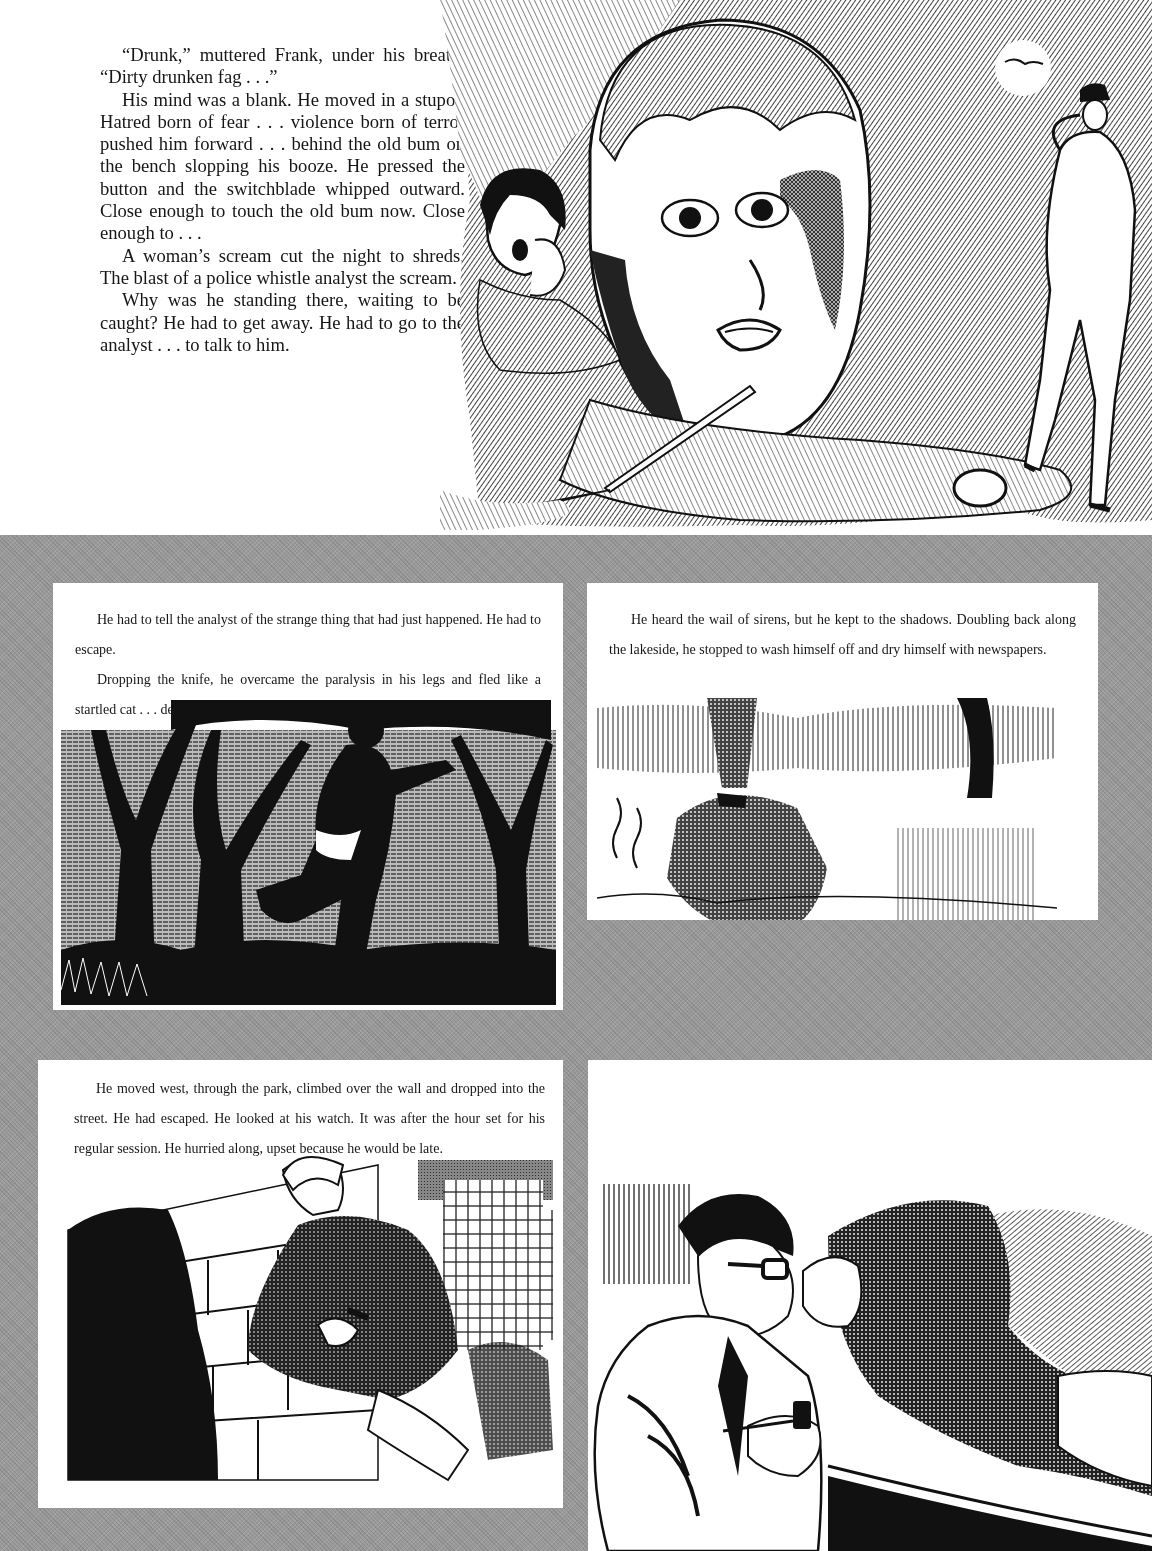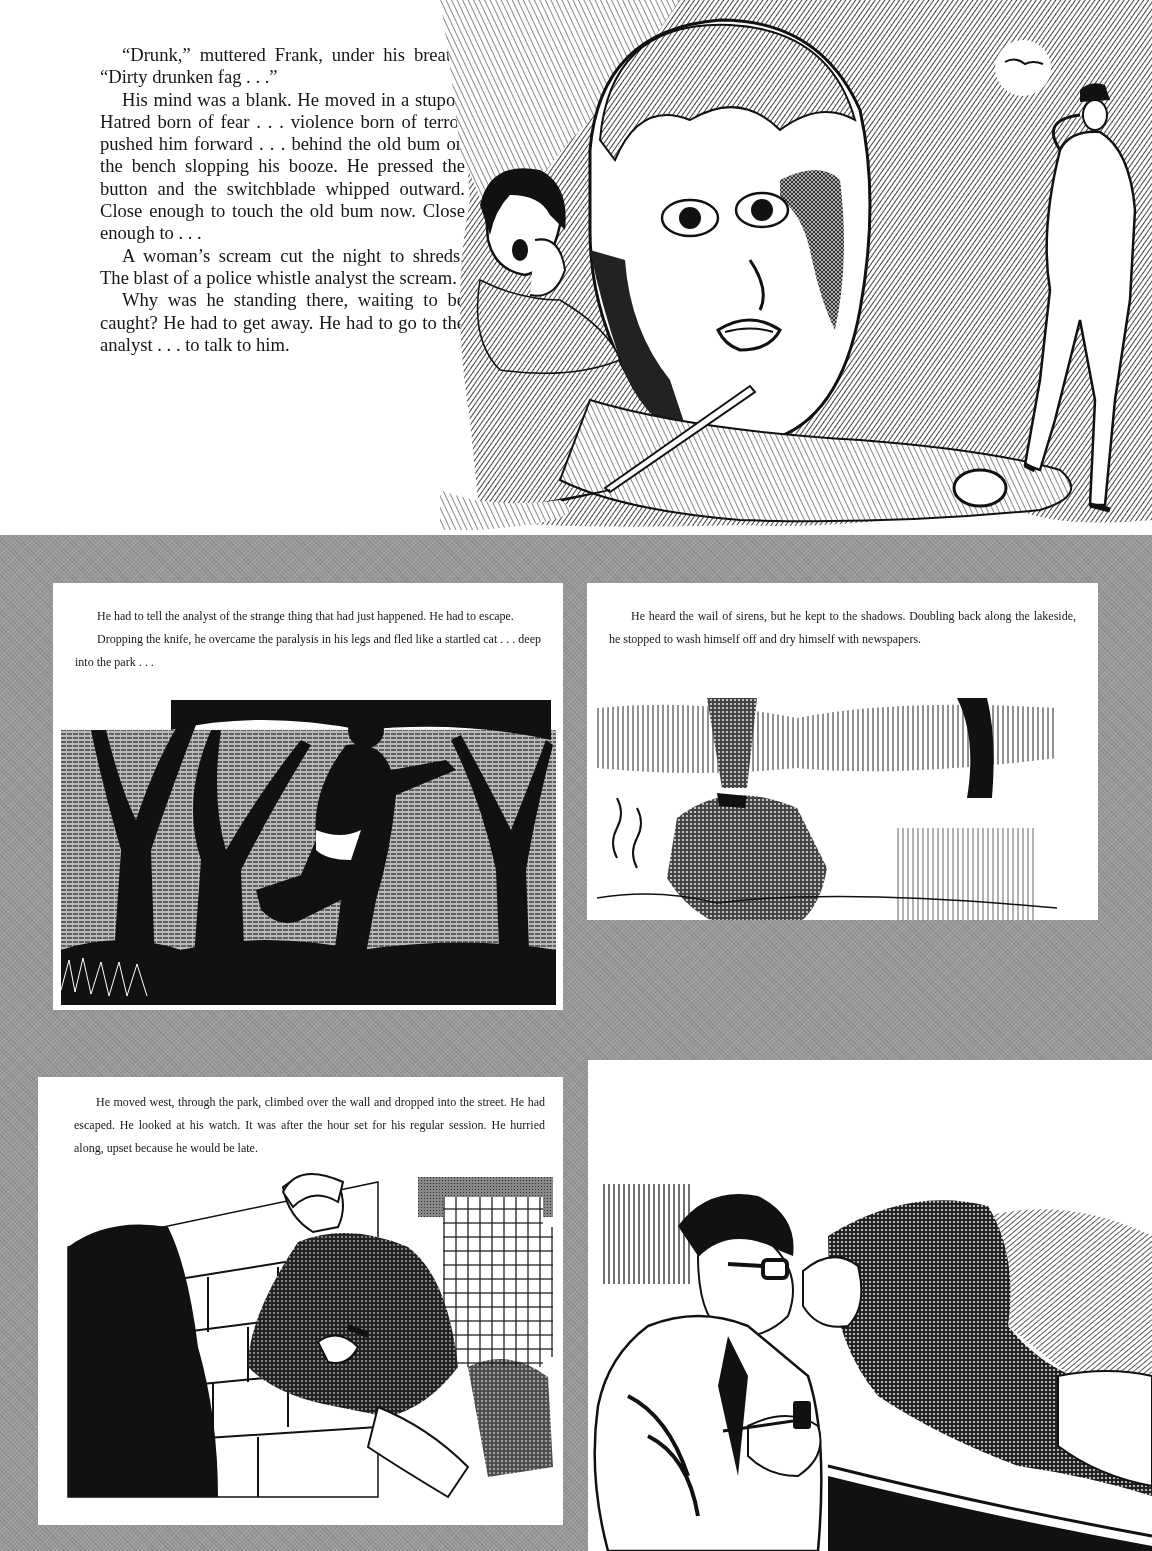--- a/index.html
+++ b/index.html
@@ -14,26 +14,26 @@
       repeating-linear-gradient(45deg, rgba(0,0,0,0.10) 0 1px, transparent 1px 3px),
       repeating-linear-gradient(-45deg, rgba(255,255,255,0.10) 0 1px, transparent 1px 3px);
   }
 
   .prose { font-size: 18.6px; line-height: 22.3px; text-align: justify; }
   .prose p { text-indent: 22px; }
 
   .top-text { position: absolute; left: 68px; top: 44px; width: 365px; margin-left: 32px; }
 
   .panel { position: absolute; background: #fff; overflow: hidden; }
-  .panel .caption { position: absolute; left: 22px; right: 22px; top: 22px; font-size: 12px; line-height: 23px; text-align: justify; }
+  .panel .caption { position: absolute; left: 22px; right: 22px; top: 22px; font-size: 14px; line-height: 30px; text-align: justify; }
   .panel .caption p { text-indent: 22px; }
 
   .panel-a { left: 53px; top: 583px; width: 510px; height: 427px; }
   .panel-b { left: 587px; top: 583px; width: 511px; height: 337px; }
-  .panel-c { left: 38px; top: 1060px; width: 525px; height: 448px; margin-top: 17px; }
+  .panel-c { left: 38px; top: 1060px; width: 525px; height: 448px; }
   .panel-d { left: 588px; top: 1060px; width: 564px; height: 491px; }
 
   .illus { position: absolute; }
   svg { display: block; }
 </style>
 </head>
 <body>
 
 <section class="top-section">
   <div class="top-text prose">

